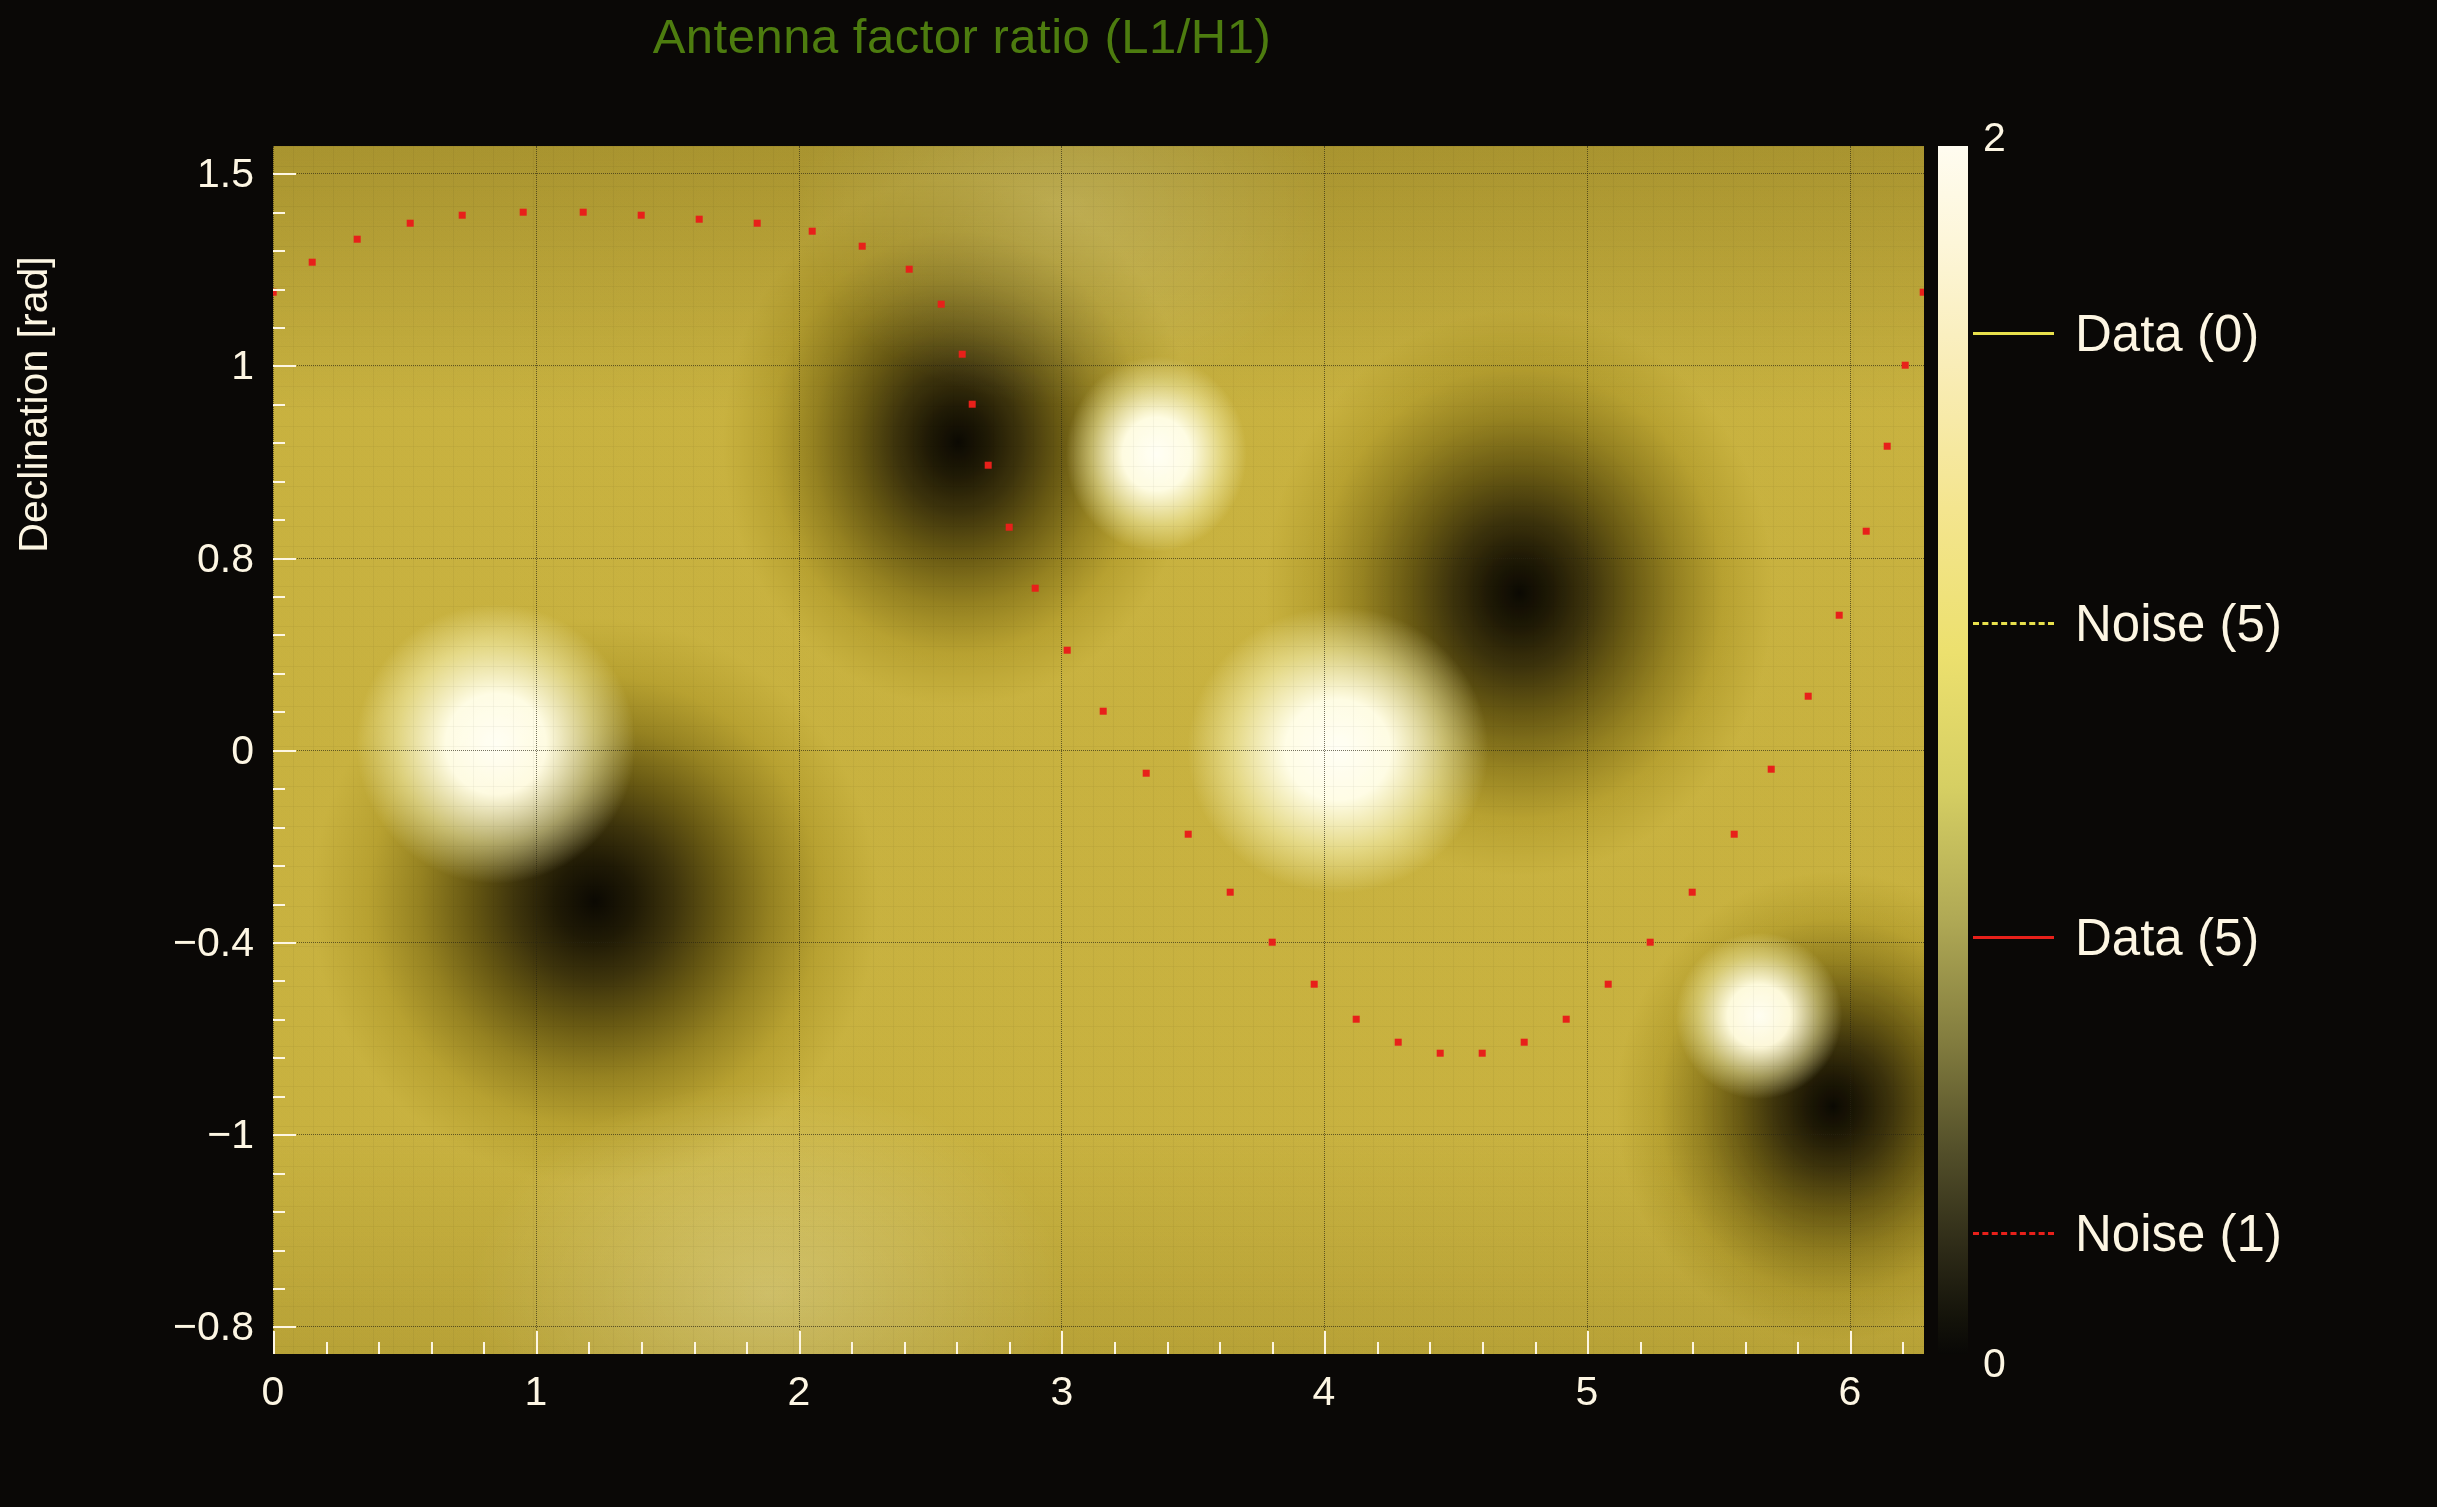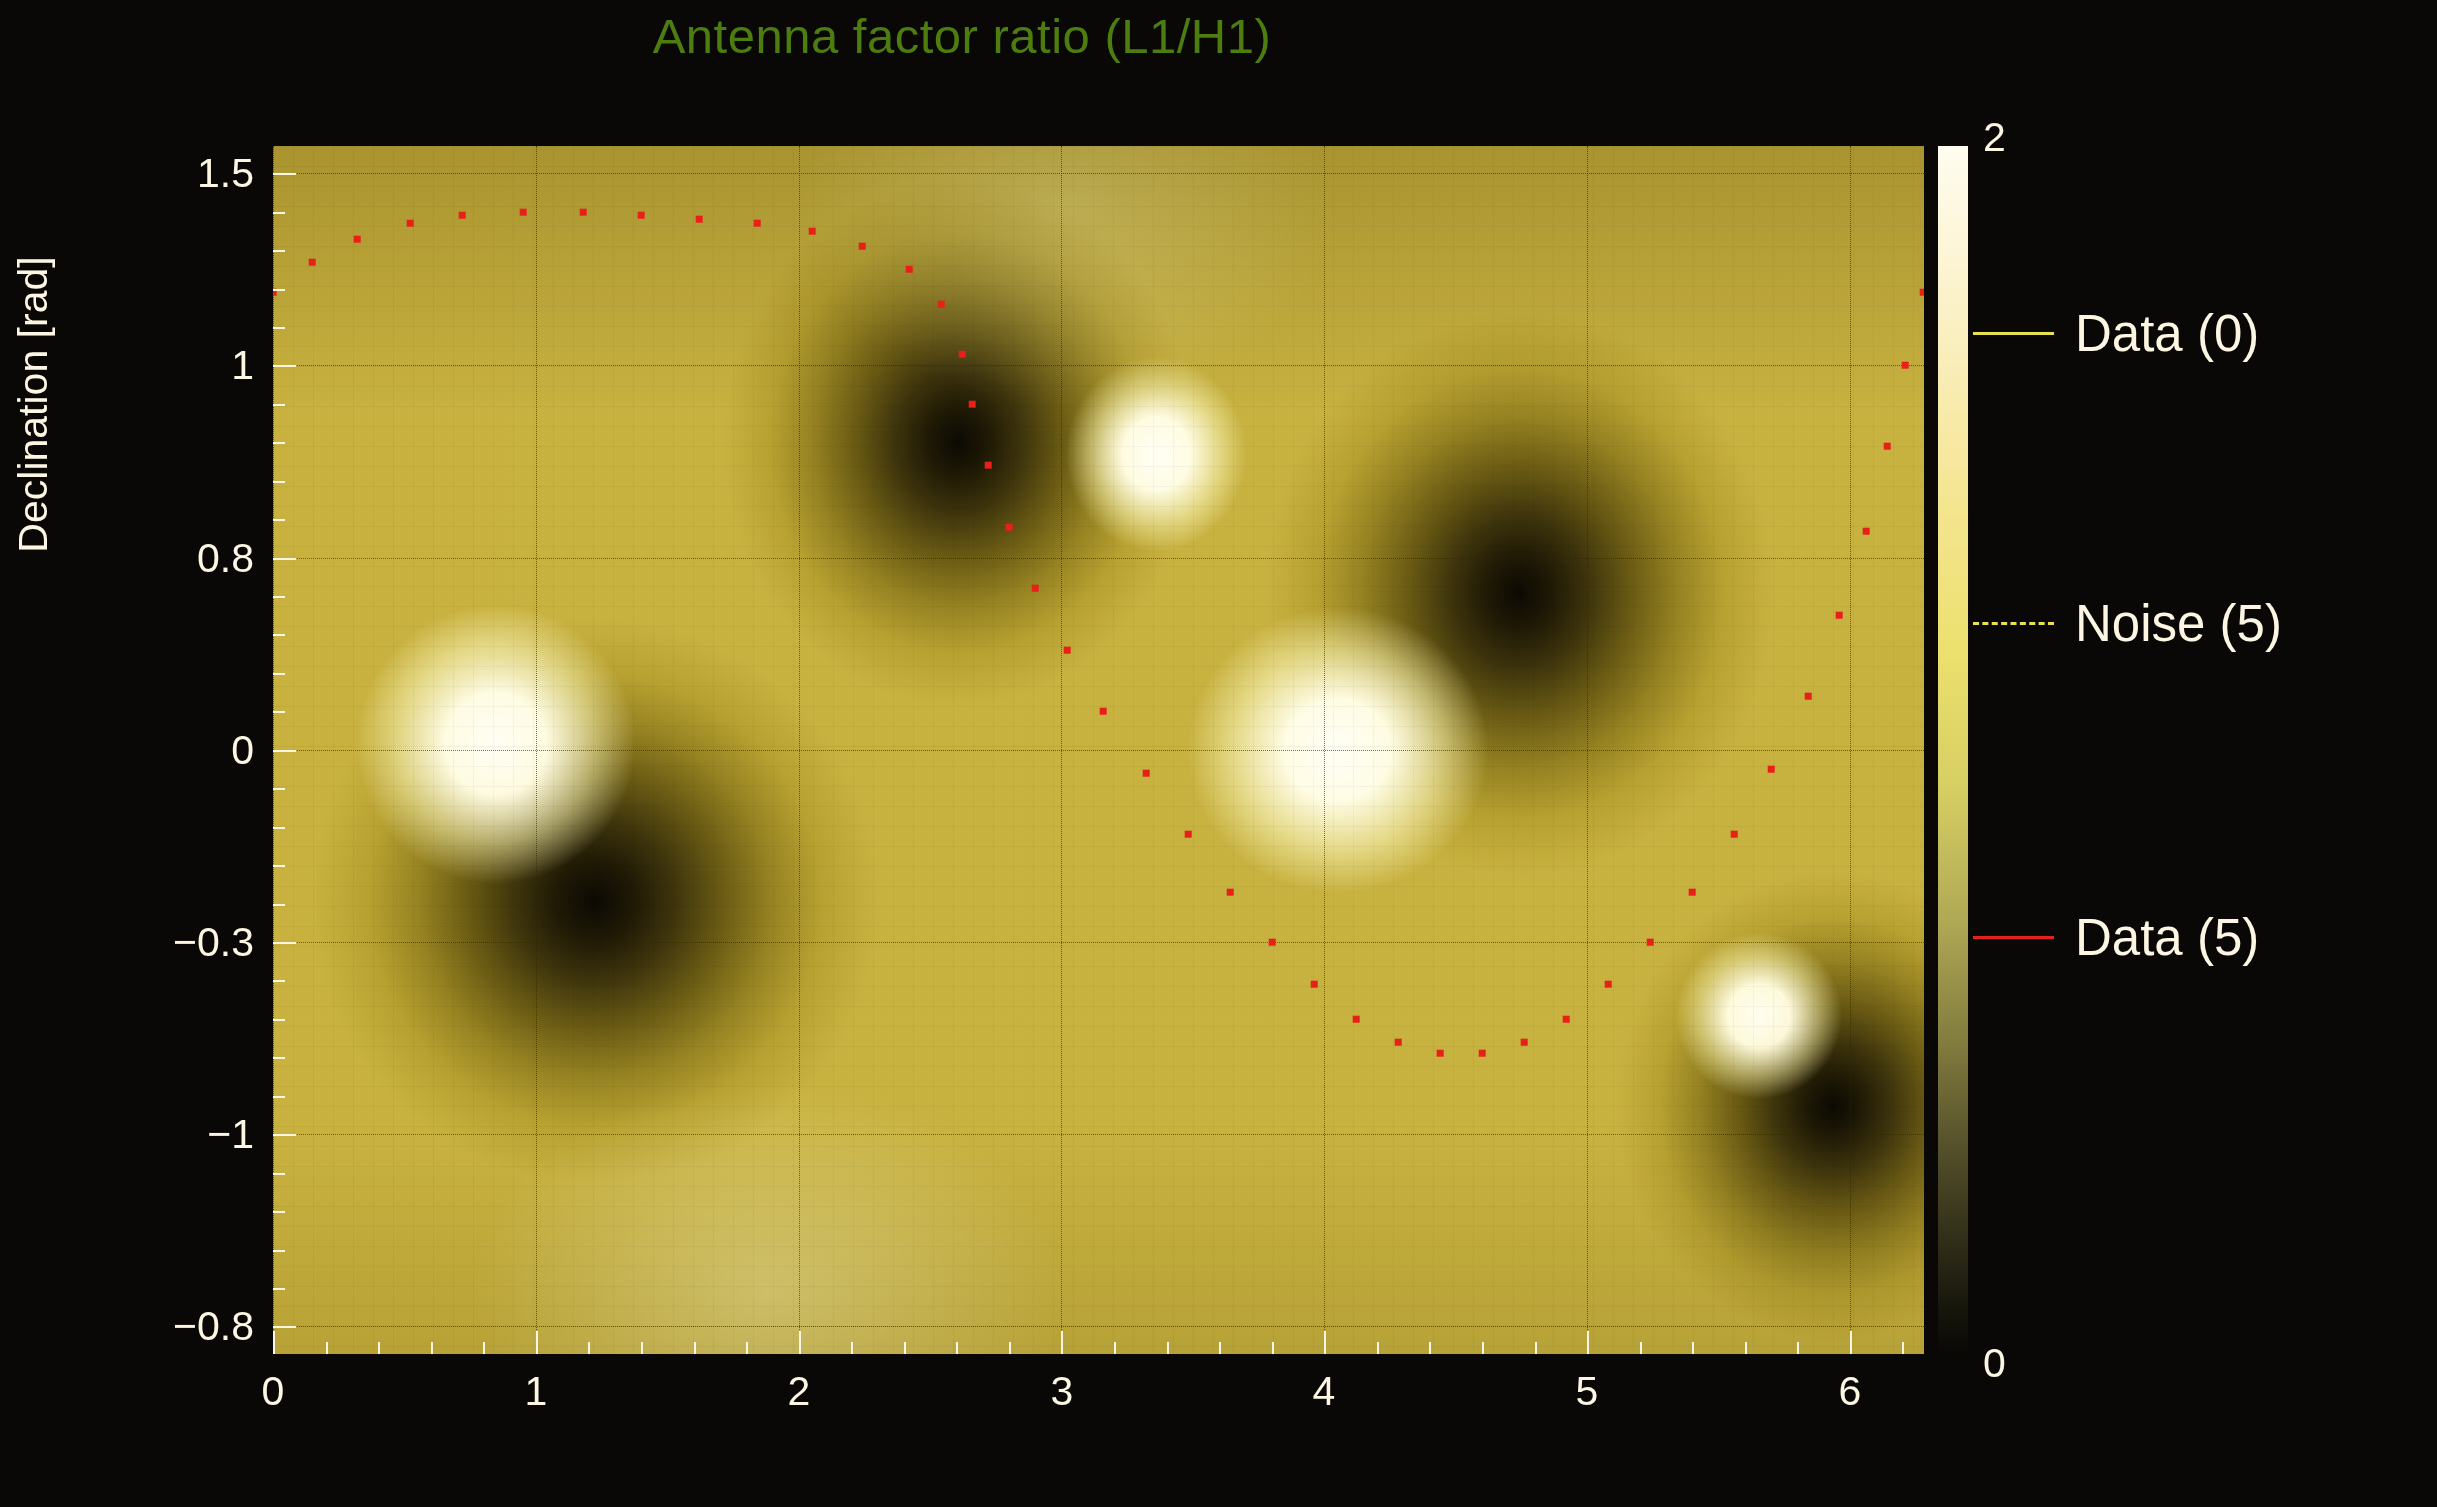--- a/index.html
+++ b/index.html
@@ -398,21 +398,21 @@
         <div class="xtick-minor" style="left: 1524px;"></div>
         <div class="xtick-minor" style="left: 1629px;"></div>
       </div>
   </div>
 
   <div id="axis-labels-layer">
       <div class="ylabel-val" style="top: 173px; left: 19px; right: auto; width: 235px;">1.5</div>
       <div class="ylabel-val" style="top: 365px; left: 19px; right: auto; width: 235px;">1</div>
       <div class="ylabel-val" style="top: 558px; left: 19px; right: auto; width: 235px;">0.8</div>
       <div class="ylabel-val" style="top: 750px; left: 19px; right: auto; width: 235px;">0</div>
-      <div class="ylabel-val" style="top: 942px; left: 19px; right: auto; width: 235px;">−0.3</div>
+      <div class="ylabel-val" style="top: 942px; left: 19px; right: auto; width: 235px;">−0.4</div>
       <div class="ylabel-val" style="top: 1134px; left: 19px; right: auto; width: 235px;">−1</div>
       <div class="ylabel-val" style="top: 1326px; left: 19px; right: auto; width: 235px;">−0.8</div>
       <div class="xlabel-val" style="left: 273px;">0</div>
       <div class="xlabel-val" style="left: 536px;">1</div>
       <div class="xlabel-val" style="left: 799px;">2</div>
       <div class="xlabel-val" style="left: 1062px;">3</div>
       <div class="xlabel-val" style="left: 1324px;">4</div>
       <div class="xlabel-val" style="left: 1587px;">5</div>
       <div class="xlabel-val" style="left: 1850px;">6</div>
     </div>
@@ -434,16 +434,20 @@
         <span class="legend-text">Data (0)</span>
       </div>
       <div class="legend-entry" style="top: 477px;">
         <span class="legend-marker dotted-yellow"></span>
         <span class="legend-text">Noise (5)</span>
       </div>
       <div class="legend-entry" style="top: 791px;">
         <span class="legend-marker solid-red"></span>
         <span class="legend-text">Data (5)</span>
       </div>
+      <div class="legend-entry" style="top: 1087px;">
+        <span class="legend-marker dotted-red"></span>
+        <span class="legend-text">Noise (1)</span>
+      </div>
     </div>
 
 </div>
 
 
 </body></html>

